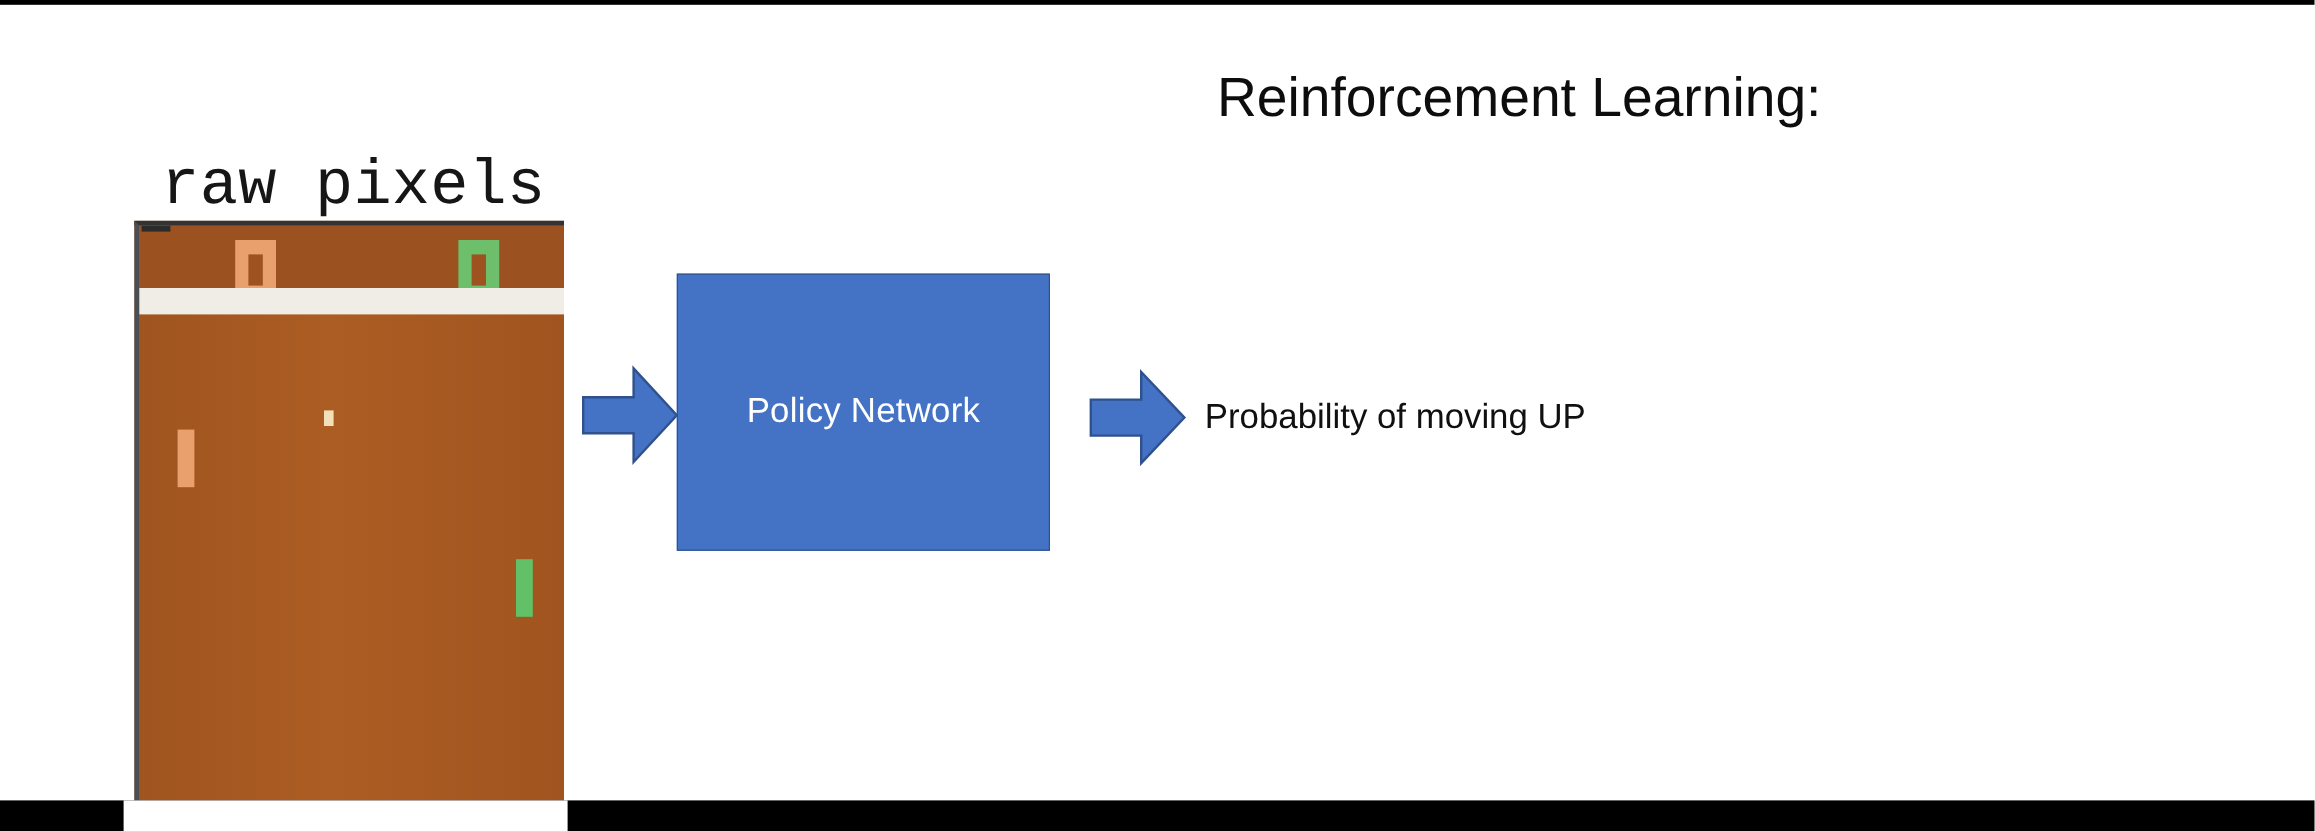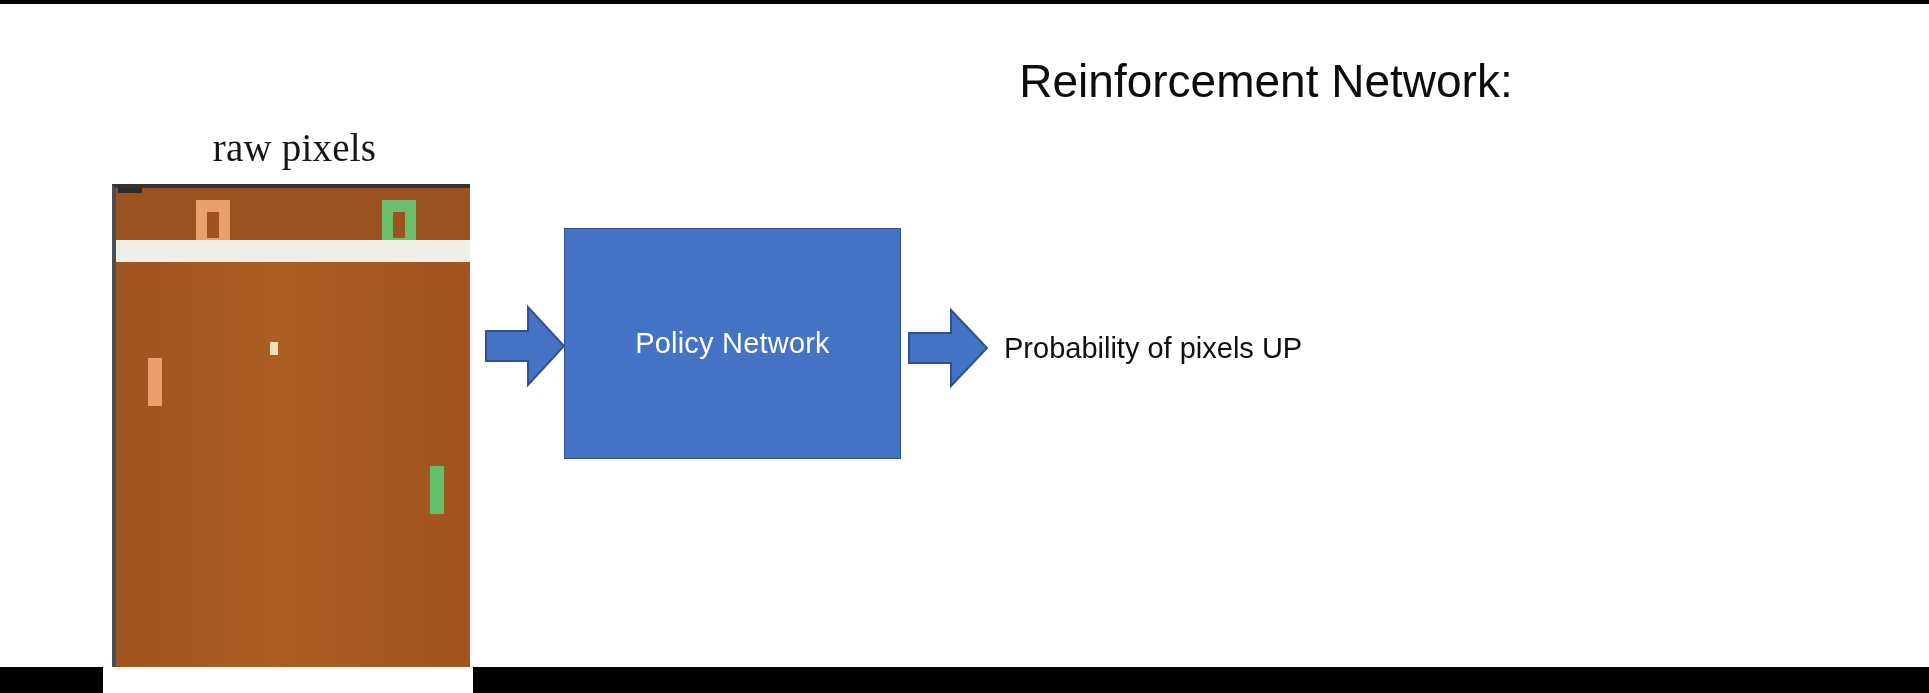--- a/index.html
+++ b/index.html
@@ -37,25 +37,25 @@
     background: #ffffff;
   }
 
   
   #raw-pixels-label {
     position: absolute;
     left: 112px;
     top: 125px;
     width: 365px;
     text-align: center;
-    font-size: 39px;
+    font-size: 53px;
     color: #161616;
     letter-spacing: .2px;
     white-space: nowrap;
-    font-family: Liberation Serif, serif;
+    font-family: Liberation Mono, monospace;
   }
 
   
   #pong-frame {
     position: absolute;
     left: 112px;
     top: 184px;
     width: 358px;
     height: 489px;
     background: #a3551f;
@@ -167,21 +167,21 @@
   
   .arrow { position: absolute; }
   #arrow-in  { left: 484px; top: 303px; }
   #arrow-out { left: 907px; top: 307px; }
 
   
   #policy-box {
     position: absolute;
     left: 564px;
     top: 228px;
-    width: 337px;
+    width: 311px;
     height: 231px;
     background: #4472c4;
     border: 1px solid #2f528f;
     box-sizing: border-box;
     display: flex;
     align-items: center;
     justify-content: center;
   }
   #policy-label {
     color: #ffffff;
@@ -218,33 +218,33 @@
         <div id="score-right"></div>
       </div>
       <div id="pong-divider"></div>
       <div id="paddle-left"></div>
       <div id="paddle-right"></div>
       <div id="pong-ball"></div>
     </div>
   </div>
 
   <div id="headline">
-    <div>Reinforcement Network:</div>
+    <div>Reinforcement Learning:</div>
   </div>
 
   <svg class="arrow" id="arrow-in" width="82" height="86" viewBox="0 0 82 86">
     <polygon points="2,28 44,28 44,4 80,43 44,82 44,58 2,58" fill="#4472c4" stroke="#2f528f" stroke-width="2"></polygon>
   </svg>
 
   <div id="policy-box">
     <span id="policy-label">Policy Network</span>
   </div>
 
   <svg class="arrow" id="arrow-out" width="82" height="82" viewBox="0 0 82 82">
     <polygon points="2,26 44,26 44,3 80,41 44,79 44,56 2,56" fill="#4472c4" stroke="#2f528f" stroke-width="2"></polygon>
   </svg>
 
-  <div id="output-label">Probability of pixels UP</div>
+  <div id="output-label">Probability of moving UP</div>
 
   <div id="bottom-bar" class="edge-bar"></div>
   <div id="bottom-notch"></div>
 
 </div>
 
 </body></html>

